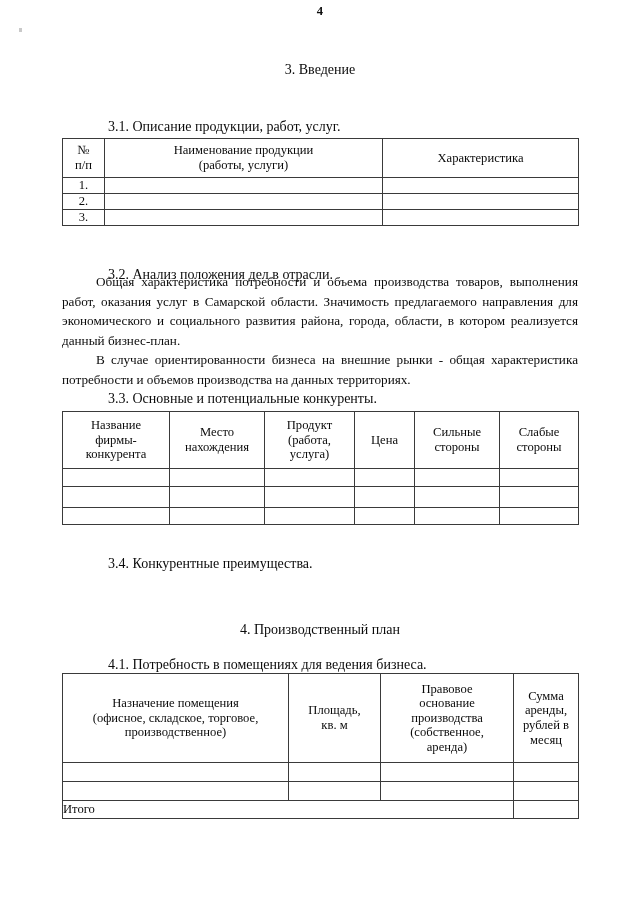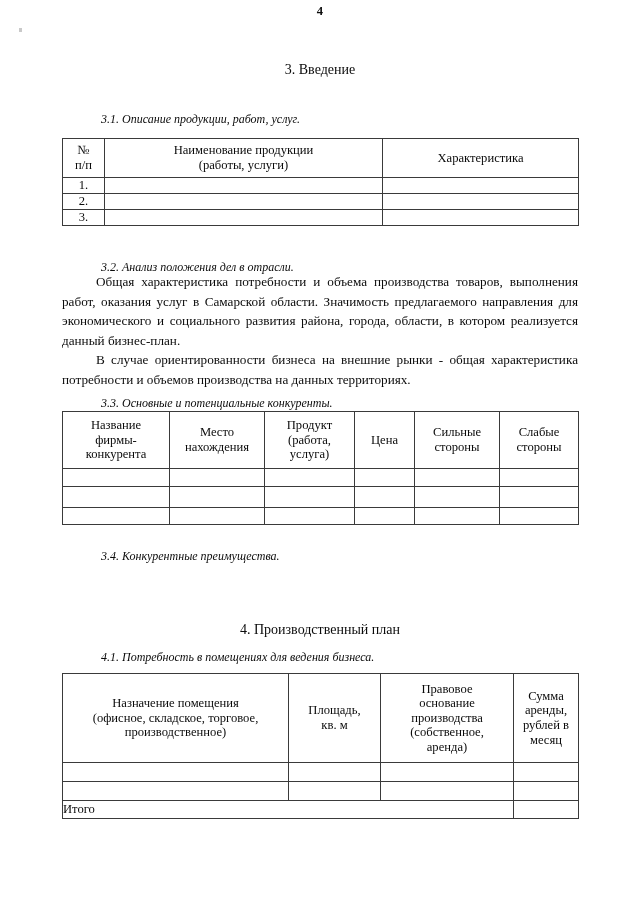--- a/index.html
+++ b/index.html
@@ -47,25 +47,24 @@
     font-size: 13.2px;
     line-height: 19.5px;
     text-align: justify;
     text-justify: inter-word;
     margin: 0;
   }
   .para.indent {
     text-indent: 34px;
   }
   .sub-head {
-    font-size: 12px;
+    font-size: 14px;
     line-height: 19.5px;
-    margin: 5px;
+    margin: 12px;
     text-indent: 34px;
-    font-style: italic;
   }
 
   
   table.doc-table {
     border-collapse: collapse;
     width: 516px;
     table-layout: fixed;
     font-size: 12.6px;
     line-height: 14.6px;
   }
@@ -150,21 +149,21 @@
       </tbody>
     </table>
   </div>
 
   <div class="abs sub-head" style="top:253px; width:516px;">3.2. Анализ положения дел в отрасли.</div>
 
   <p class="abs para indent" style="top:350px; width:516px;">В случае ориентированности бизнеса на внешние рынки - общая характеристика потребности и объемов производства на данных территориях.</p>
 
   <p class="abs para indent" style="top:272px; width:516px;">Общая характеристика потребности и объема производства товаров, выполнения работ, оказания услуг в Самарской области. Значимость предлагаемого направления для экономического и социального развития района, города, области, в котором реализуется данный бизнес-план.</p>
 
-  <div class="abs sub-head" style="top:389px; width:516px;">3.3. Основные и потенциальные конкуренты.</div>
+  <div class="abs sub-head" style="top:377px; width:516px;">3.3. Основные и потенциальные конкуренты.</div>
 
   <div class="abs" style="top:411px;">
     <table class="doc-table">
       <colgroup>
         <col style="width:107px">
         <col style="width:95px">
         <col style="width:90px">
         <col style="width:60px">
         <col style="width:85px">
         <col style="width:79px">

